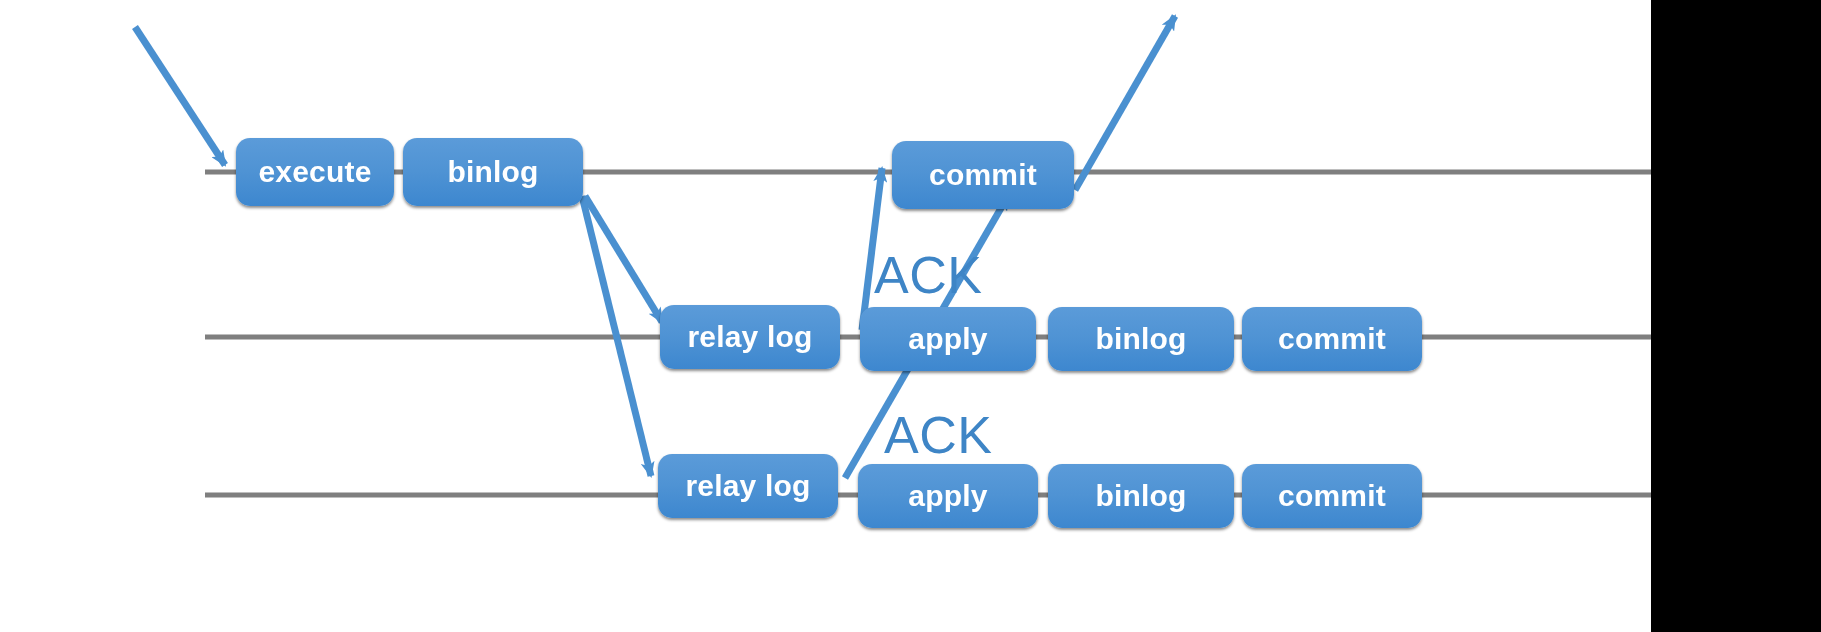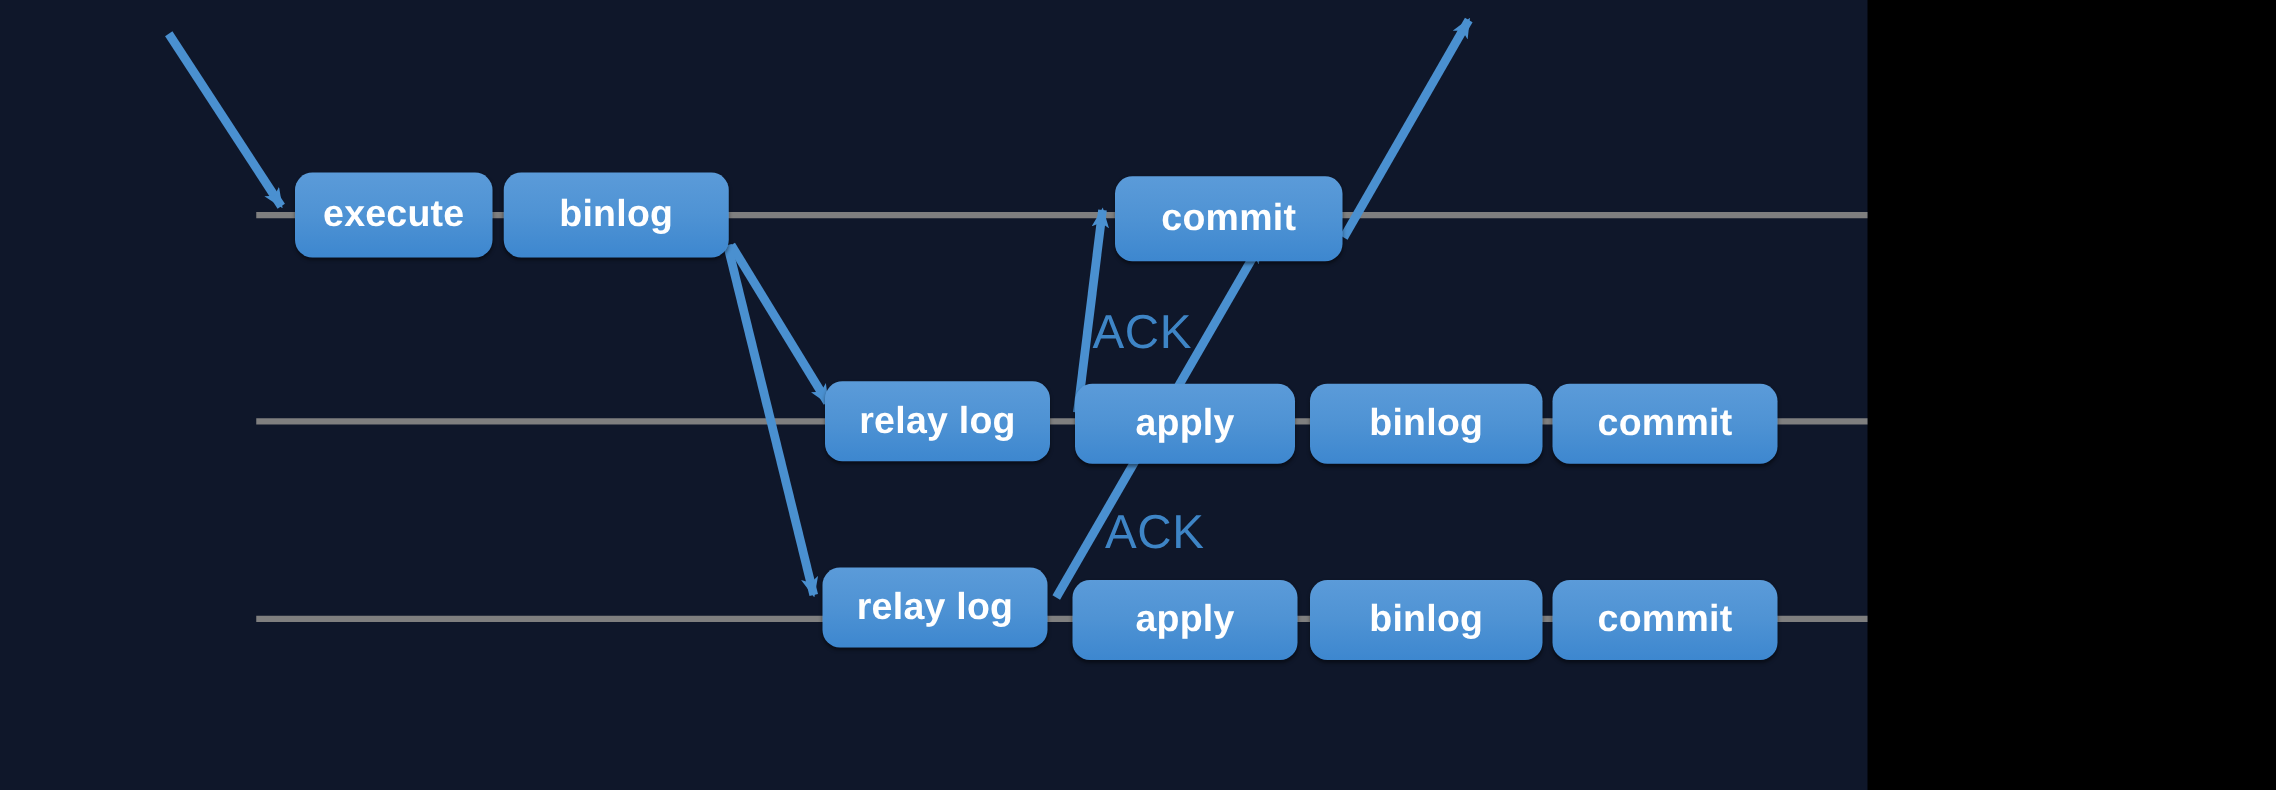--- a/index.html
+++ b/index.html
@@ -1,21 +1,21 @@
 <!DOCTYPE html>
 <html><head>
 <meta charset="utf-8">
 <title>Replication Timeline Diagram</title>
 <style>
   html,body{margin:0;padding:0;background:#000;}
   #stage{
     position:relative;
-    width:1494px;
+    width:1651px;
     height:632px;
-    background:#0f172a;
+    background:#ffffff;
     overflow:hidden;
     font-family:"Liberation Sans", sans-serif;
   }
   #svg-layer{
     position:absolute;
     left:0; top:0;
     width:1821px;
     height:632px;
   }
   .node{
@@ -29,21 +29,21 @@
     color:#ffffff;
     font-weight:bold;
     font-size:30px;
     letter-spacing:0.2px;
     white-space:nowrap;
     z-index:3;
   }
   .ack-label{
     position:absolute;
     color:#3e85c6;
-    font-size:38px;
+    font-size:52px;
     font-weight:normal;
     letter-spacing:0.5px;
     z-index:4;
     white-space:nowrap;
   }
 </style>
 </head>
 <body>
 
 <div id="stage">

